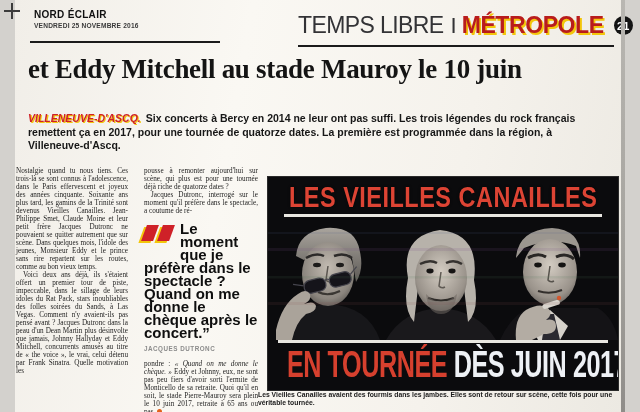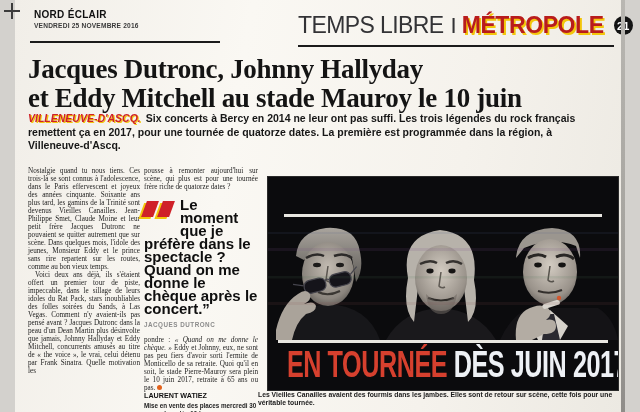--- a/index.html
+++ b/index.html
@@ -42,21 +42,21 @@
 
   
   .lead{position:absolute;left:28px;top:112px;width:566px;
     font-size:10.5px;font-weight:bold;line-height:13.6px;color:#171717;}
   .dateline{color:#cf2128;font-style:italic;font-weight:bold;
     text-shadow:1.2px 1.2px 0 #f3c60b;padding-right:5px;}
 
   
   .col{position:absolute;top:167px;font-family:"Liberation Serif",serif;
     font-size:7.2px;line-height:8px;text-align:justify;color:#1d1d1d;}
-  .col1{left:28px;width:112px;}
+  .col1{left:16px;width:112px;}
   .col2{left:144px;width:114px;}
   .col p{margin:0;}
   .col p.indent{text-indent:7px;}
 
   
   .pull-quote{margin:8px 0 7px 0;font-family:"Liberation Sans",sans-serif;text-align:left;}
   .qmarks{float:left;width:36px;height:26px;padding-top:2px;}
   .qmark{display:inline-block;width:12px;height:16px;background:#cf2128;
     transform:skewX(-20deg);margin-right:4px;box-shadow:-2px 2px 0 #f3c60b;}
   .quote-text{font-weight:bold;font-size:15px;line-height:11px;color:#0f0f0f;}
@@ -105,49 +105,50 @@
 
 <div class="section-header">
   <span class="section-left">TEMPS LIBRE</span>
   <span class="section-sep">I</span>
   <span class="section-right">MÉTROPOLE</span>
   <span class="page-badge">21</span>
 </div>
 <div class="rule-right"></div>
 
 <div class="headline">
-  <div>Jacques Dutronc, Johnny Hallyday</div>
   <div>et Eddy Mitchell au stade Mauroy le 10 juin</div>
 </div>
 
 <div class="lead">
   <span class="dateline">VILLENEUVE-D'ASCQ.</span><span>Six concerts à Bercy en 2014 ne leur ont pas suffi. Les trois légendes du rock français remettent ça en 2017, pour une tournée de quatorze dates. La première est programmée dans la région, à Villeneuve-d'Ascq.</span>
 </div>
 
 <div class="col col1">
   <p>Nostalgie quand tu nous tiens. Ces trois-là se sont connus à l'adolescence, dans le Paris effervescent et joyeux des années cinquante. Soixante ans plus tard, les gamins de la Trinité sont devenus Vieilles Canailles. Jean-Philippe Smet, Claude Moine et leur petit frère Jacques Dutronc ne pouvaient se quitter autrement que sur scène. Dans quelques mois, l'idole des jeunes, Monsieur Eddy et le prince sans rire repartent sur les routes, comme au bon vieux temps.</p>
   <p class="indent">Voici deux ans déjà, ils s'étaient offert un premier tour de piste, impeccable, dans le sillage de leurs idoles du Rat Pack, stars inoubliables des folles soirées du Sands, à Las Vegas. Comment n'y avaient-ils pas pensé avant ? Jacques Dutronc dans la peau d'un Dean Martin plus désinvolte que jamais, Johnny Hallyday et Eddy Mitchell, concurrents amusés au titre de « the voice », le vrai, celui détenu par Frank Sinatra. Quelle motivation les</p>
 </div>
 
 <div class="col col2">
-  <p>pousse à remonter aujourd'hui sur scène, qui plus est pour une tournée frère riche de quatorze dates ?</p>
+  <p>pousse à remonter aujourd'hui sur scène, qui plus est pour une tournée déjà riche de quatorze dates ?</p>
+  <p class="indent">Jacques Dutronc, interrogé sur le moment qu'il préfère dans le spectacle, a coutume de ré-</p>
 
   <div class="pull-quote">
     <span class="qmarks"><span class="qmark"></span><span class="qmark"></span></span>
     <span class="quote-text">Le moment que je préfère dans le spectacle ? Quand on me donne le chèque après le concert.”</span>
     <div class="quote-attrib">JACQUES DUTRONC</div>
   </div>
 
   <p><span>pondre : </span><i>« Quand on me donne le chèque. »</i><span> Eddy et Johnny, eux, ne sont pas peu fiers d'avoir sorti l'ermite de Monticello de sa retraite. Quoi qu'il en soit, le stade Pierre-Mauroy sera plein le 10 juin 2017, retraite à 65 ans ou pas.</span><span class="end-dot"></span></p>
 
   <div class="author">LAURENT WATIEZ</div>
   <div class="sale-note">Mise en vente des places mercredi 30 novembre, dès 10 h.</div>
 </div>
 
 <div class="poster">
+  <div class="poster-title"><span>LES VIEILLES CANAILLES</span></div>
   <div class="poster-hr1"></div>
 
   <svg class="poster-faces" viewBox="0 0 350 122" preserveAspectRatio="none">
     <defs>
       <radialGradient id="skinA" cx="50%" cy="40%" r="70%">
         <stop offset="0%" stop-color="#c3bcb2"></stop>
           <stop offset="70%" stop-color="#8b857e"></stop>
           <stop offset="100%" stop-color="#4a4744"></stop>
       </radialGradient>
       <radialGradient id="skinB" cx="50%" cy="40%" r="70%">

